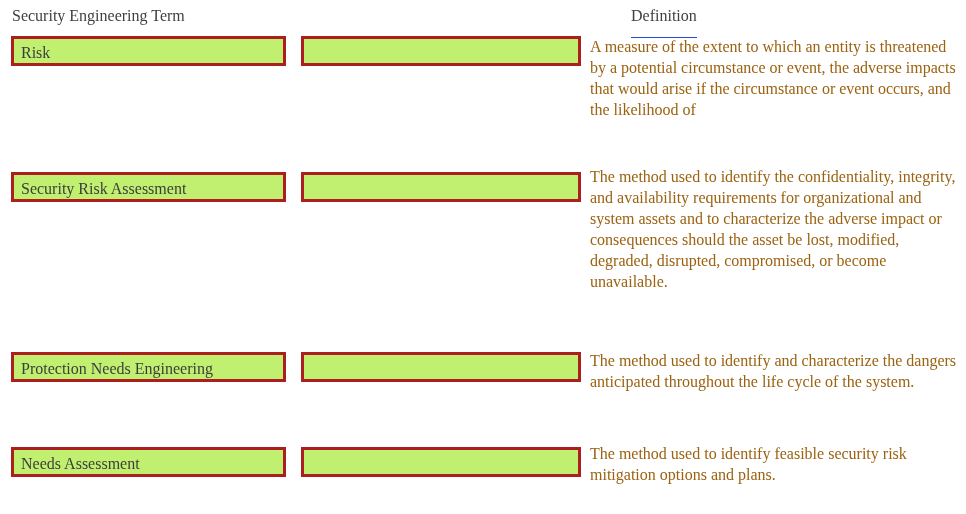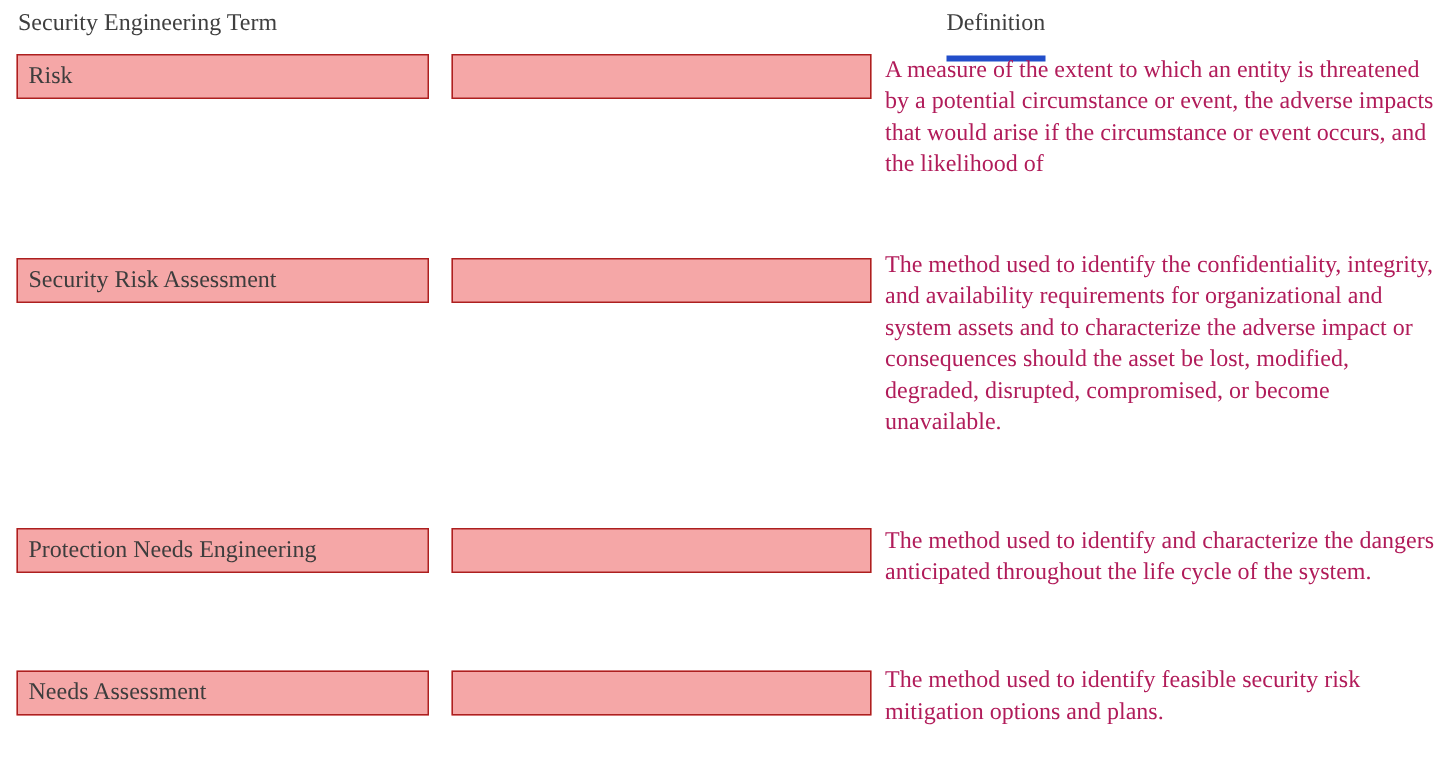--- a/index.html
+++ b/index.html
@@ -27,40 +27,40 @@
 
   
   .col-header {
     position: absolute;
     font-size: 16px;
     line-height: 20px;
     color: #3f3f3f;
     white-space: nowrap;
   }
   .col-header .hdr-text {
-    border-bottom: 4px solid #1d4ed8;
+    border-bottom: 1px solid #1d4ed8;
     padding-bottom: 11px;
     display: inline-block;
   }
   #hdr-term  { left: 12px;  top: 6px; }
   #hdr-def   { left: 631px; top: 6px; }
 
   
   .row {
     position: absolute;
     left: 0;
     width: 966px;
   }
 
   .term-box,
   .drop-box {
     position: absolute;
     box-sizing: border-box;
-    border: 1px solid #b91c1c;
-    background: #fca5a5;
+    border: 3px solid #b91c1c;
+    background: #bef264;
     height: 30px;
   }
   .term-box {
     left: 11px;
     width: 275px;
     font-size: 16px;
     line-height: 28px;
     padding-left: 7px;
     color: #3d3d3d;
     white-space: nowrap;
@@ -70,21 +70,21 @@
     left: 301px;
     width: 280px;
   }
 
   .definition {
     position: absolute;
     left: 590px;
     width: 372px;
     font-size: 16px;
     line-height: 21px;
-    color: #be185d;
+    color: #a16207;
     text-align: left;
   }
 
   
   #row-1 { top: 36px; }
   #row-2 { top: 172px; }
   #row-3 { top: 352px; }
   #row-4 { top: 447px; }
 
   #row-1 .definition { top: 0px; }

